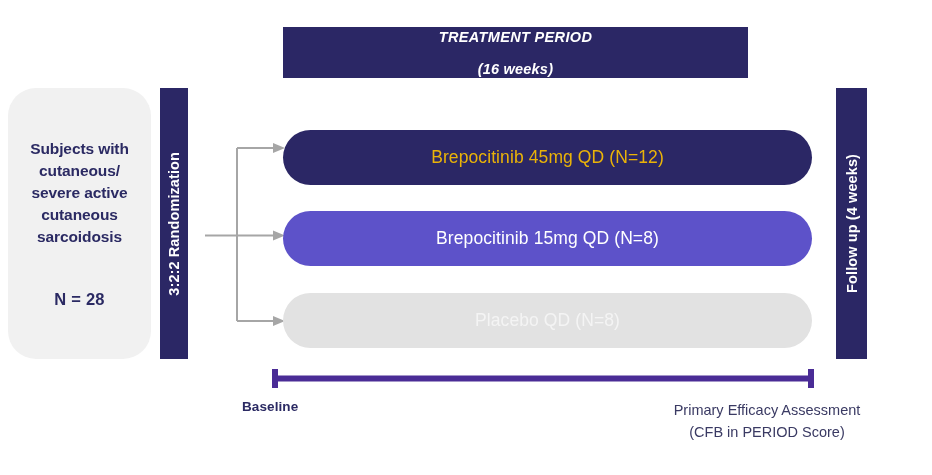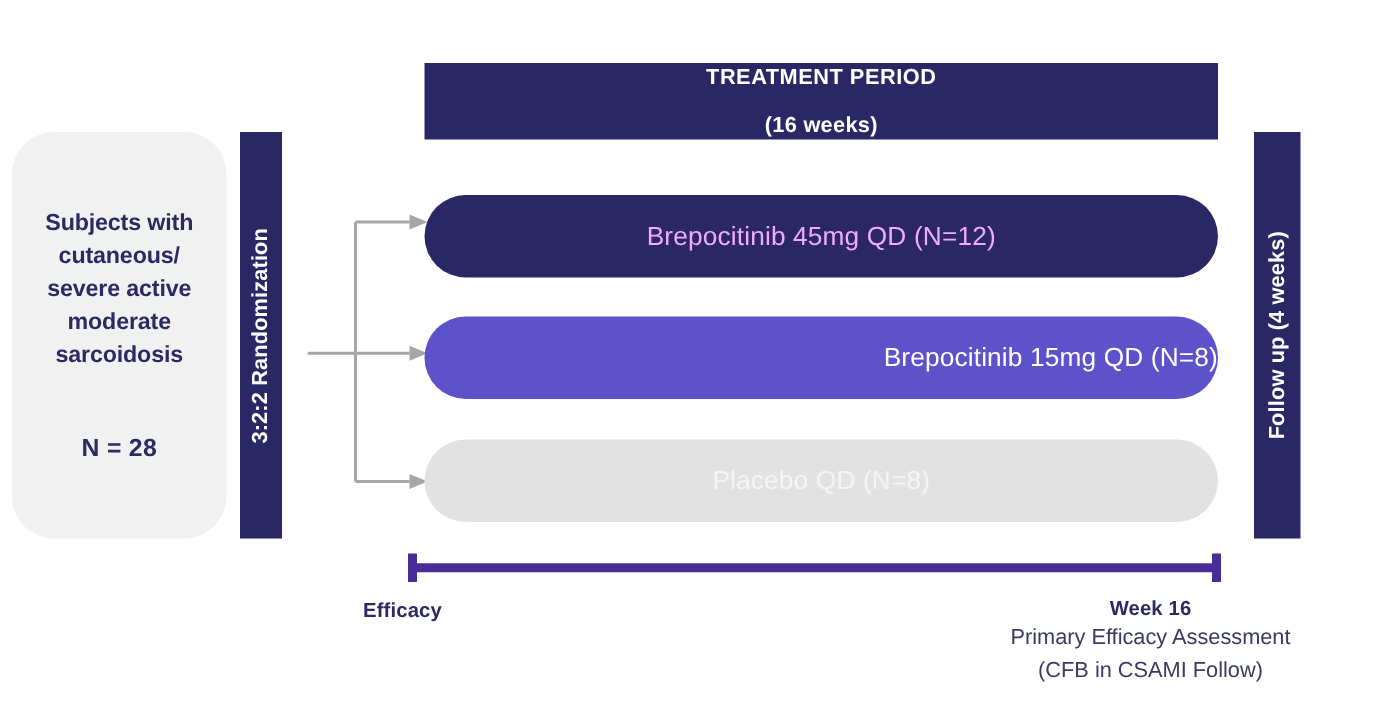--- a/index.html
+++ b/index.html
@@ -70,30 +70,31 @@
     white-space: nowrap;
     writing-mode: vertical-rl;
     transform: rotate(180deg);
     letter-spacing: 0.1px;
   }
 
   
   #treatment-period-header {
     position: absolute;
     left: 283px;
-    top: 42px;
-    width: 529px;
+    top: 27px;
+    width: 465px;
     height: 51px;
     background: #2B2765;
     display: flex;
     flex-direction: column;
     align-items: center;
     justify-content: center;
     color: #ffffff;
     text-align: center;
+    font-style: italic;
   }
   #treatment-period-header .line1 {
     font-size: 14.5px;
     font-weight: bold;
     letter-spacing: 0.35px;
   }
   #treatment-period-header .line2 {
     font-size: 14.5px;
     font-weight: bold;
     letter-spacing: 0.2px;
@@ -120,22 +121,22 @@
     align-items: center;
     justify-content: center;
     box-sizing: border-box;
   }
   .arm .arm-label {
     font-size: 17.5px;
     font-weight: normal;
     letter-spacing: 0.1px;
   }
   #arm-high { top: 130px; background: #2B2765; }
-  #arm-high .arm-label { color: #f0abfc; }
-  #arm-low  { top: 211px; background: #5D52C9; justify-content: flex-end; }
+  #arm-high .arm-label { color: #eab308; }
+  #arm-low  { top: 211px; background: #5D52C9; }
   #arm-low .arm-label { color: #ffffff; }
   #arm-placebo { top: 293px; background: #E2E2E2; }
   #arm-placebo .arm-label { color: #F4F4F4; }
 
   
   #followup-bar {
     position: absolute;
     left: 836px;
     top: 88px;
     width: 31px;
@@ -198,21 +199,21 @@
 </head>
 <body>
 
 <div id="stage">
 
   <div id="enrollment-panel">
     <div class="population">
       <span>Subjects with</span><br>
       <span>cutaneous/</span><br>
       <span>severe active</span><br>
-      <span>moderate</span><br>
+      <span>cutaneous</span><br>
       <span>sarcoidosis</span>
     </div>
     <div class="nsize">N = 28</div>
   </div>
 
   <div id="randomization-bar">
     <span class="vtext">3:2:2 Randomization</span>
   </div>
 
   <svg id="randomization-arrows" viewBox="0 0 85 220" width="85" height="220" xmlns="http://www.w3.org/2000/svg">
@@ -249,23 +250,22 @@
   <div id="followup-bar">
     <span class="vtext">Follow up (4 weeks)</span>
   </div>
 
   <svg id="timeline" viewBox="0 0 556 22" width="556" height="22" xmlns="http://www.w3.org/2000/svg">
     <rect x="7" y="1" width="6" height="19" fill="#4A2C96"></rect>
     <rect x="7" y="7.5" width="542" height="6" fill="#4A2C96"></rect>
     <rect x="543" y="1" width="6" height="19" fill="#4A2C96"></rect>
   </svg>
 
-  <div id="baseline-label">Efficacy</div>
+  <div id="baseline-label">Baseline</div>
 
   <div id="week16-block">
-    <div class="week-title">Week 16</div>
     <div class="week-sub">
       <span>Primary Efficacy Assessment</span><br>
-      <span>(CFB in CSAMI Follow)</span>
+      <span>(CFB in PERIOD Score)</span>
     </div>
   </div>
 
 </div>
 
 </body></html>

